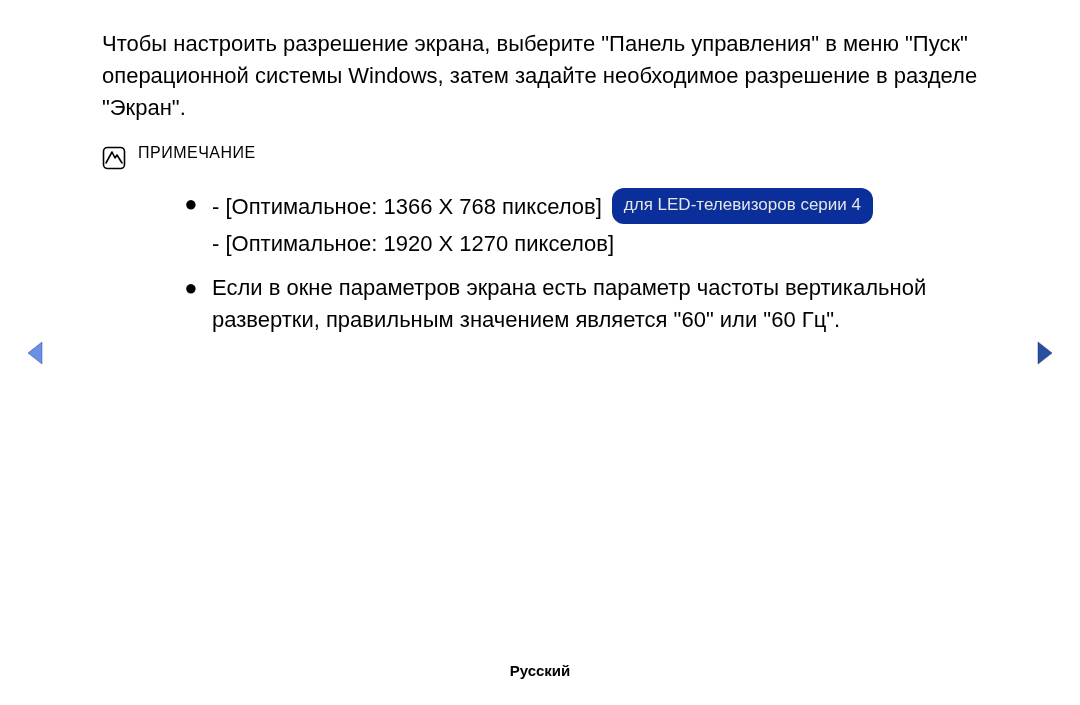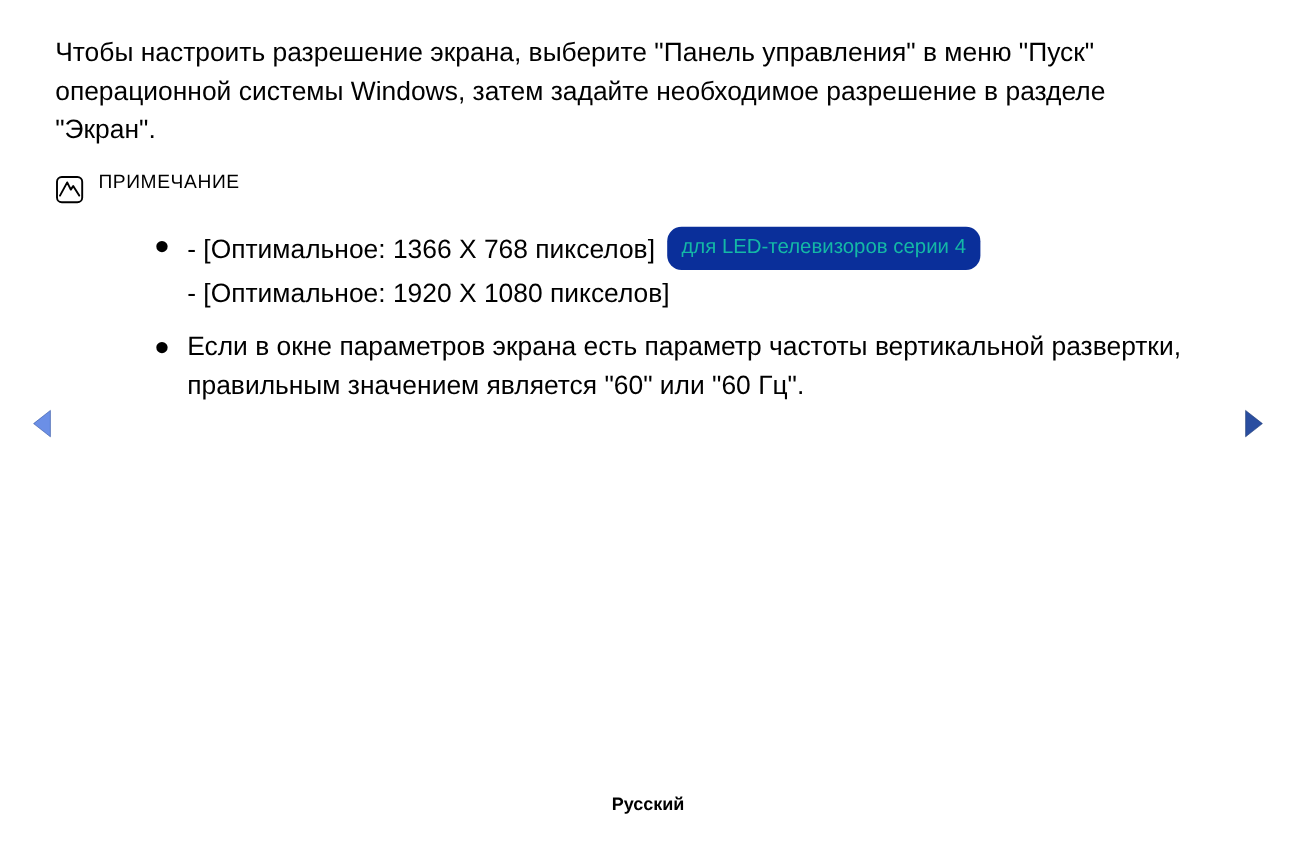--- a/index.html
+++ b/index.html
@@ -1,29 +1,29 @@
 <!DOCTYPE html>
 <html><head>
 <meta charset="utf-8">
 <style>
   * { box-sizing: border-box; margin: 0; padding: 0; }
   html, body { width: 1080px; height: 705px; background: #fff; font-family: Arial, Helvetica, sans-serif; color: #000; }
   .page { position: relative; width: 1080px; height: 705px; }
-  .content { padding: 28px 80px 0 46px; }
+  .content { padding: 28px 80px 0 102px; }
   .intro { font-size: 22px; line-height: 1.45; margin-bottom: 20px; }
   .note-row { display: flex; align-items: flex-start; gap: 12px; margin-bottom: 14px; }
   .note-icon { flex: 0 0 auto; margin-top: 2px; }
   .note-title { font-size: 16px; letter-spacing: 0.5px; }
   .bullets { margin-left: 82px; }
   .bullet { display: flex; gap: 14px; font-size: 22px; line-height: 1.45; margin-bottom: 4px; }
   .bullet .dot { flex: 0 0 auto; width: 14px; text-align: center; }
   .bullet-body { flex: 1 1 auto; }
   .sub { margin-left: 0; }
   .sub-line { display: flex; align-items: center; gap: 10px; font-size: 22px; line-height: 1.7; }
-  .badge { display: inline-block; background: #0a2f9a; color: #14b8a6; font-size: 17px; padding: 3px 12px 4px 12px; border-radius: 12px; white-space: nowrap; }
+  .badge { display: inline-block; background: #0a2f9a; color: #e5e5e5; font-size: 17px; padding: 3px 12px 4px 12px; border-radius: 12px; white-space: nowrap; }
   .nav-left, .nav-right { position: absolute; top: 340px; cursor: pointer; }
   .nav-left { left: 26px; }
   .nav-right { right: 26px; }
   .footer { position: absolute; bottom: 26px; left: 0; right: 0; text-align: center; font-size: 15px; font-weight: bold; }
 </style>
 </head>
 <body>
 
 <div class="page">
 
@@ -45,21 +45,21 @@
 
       <div class="bullet">
         <span class="dot">●</span>
         <div class="bullet-body">
           <div class="sub">
             <div class="sub-line">
               <span>- [Оптимальное: 1366 X 768 пикселов]</span>
               <span class="badge">для LED-телевизоров серии 4</span>
             </div>
             <div class="sub-line">
-              <span>- [Оптимальное: 1920 X 1080 пикселов]</span>
+              <span>- [Оптимальное: 1920 X 1270 пикселов]</span>
             </div>
           </div>
         </div>
       </div>
 
       <div class="bullet" style="margin-top:10px;">
         <span class="dot">●</span>
         <div class="bullet-body">
           <div>Если в окне параметров экрана есть параметр частоты вертикальной развертки, правильным значением является "60" или "60 Гц".</div>
         </div>

